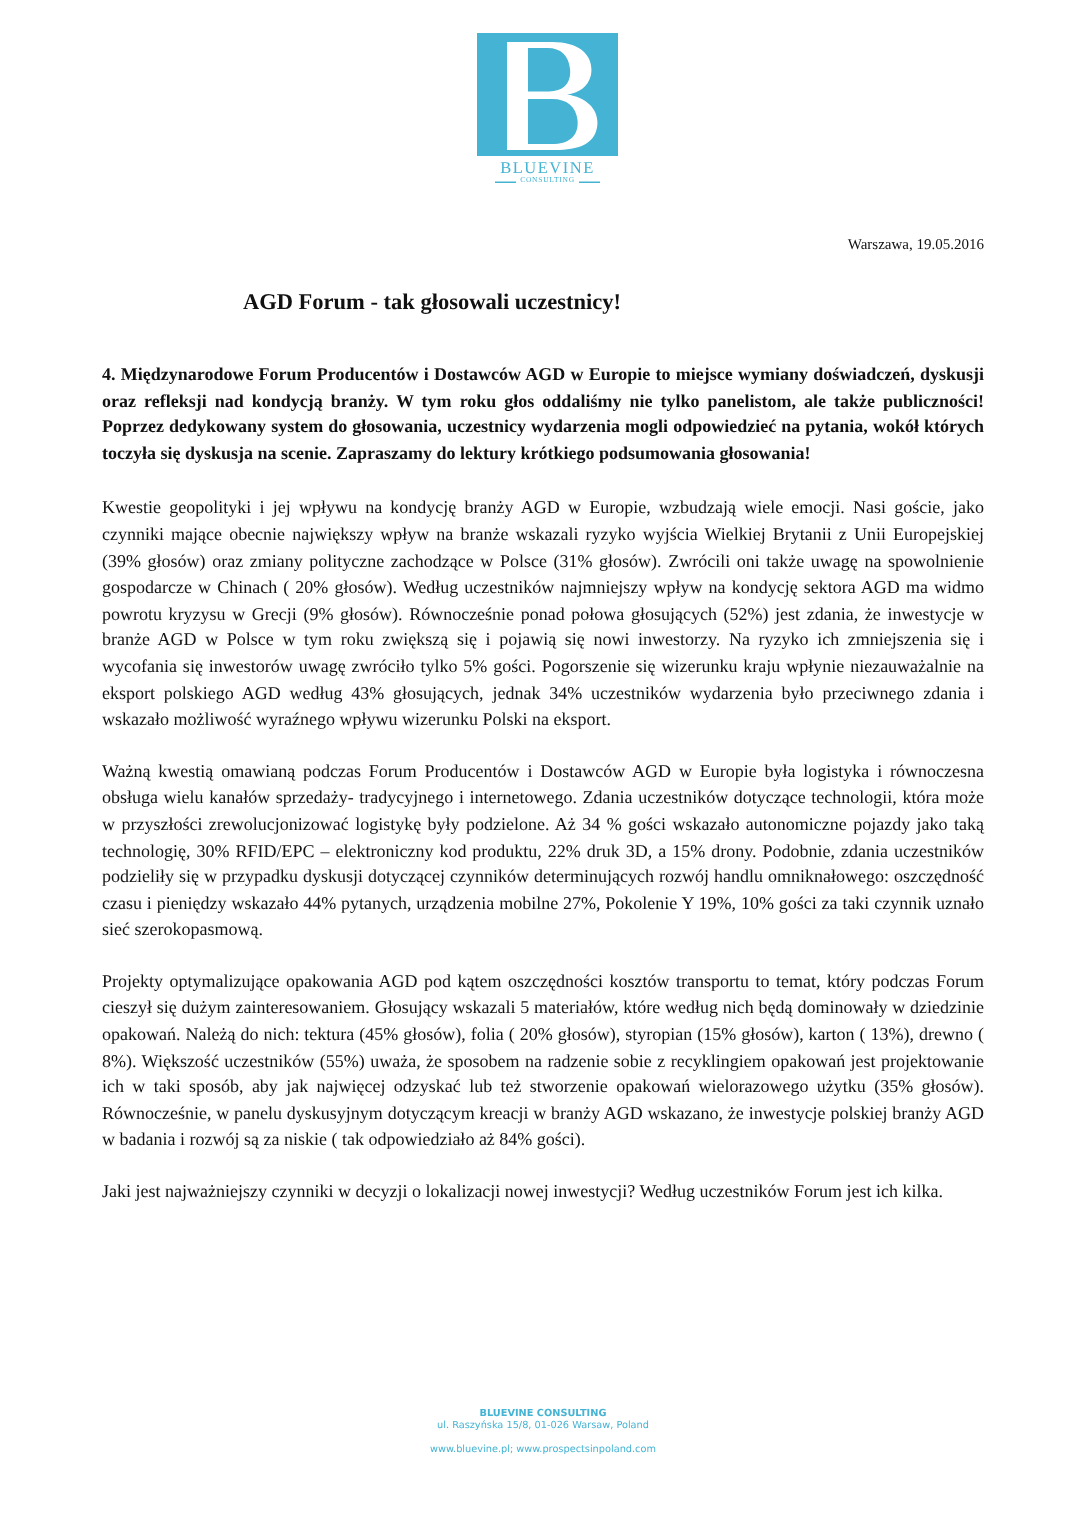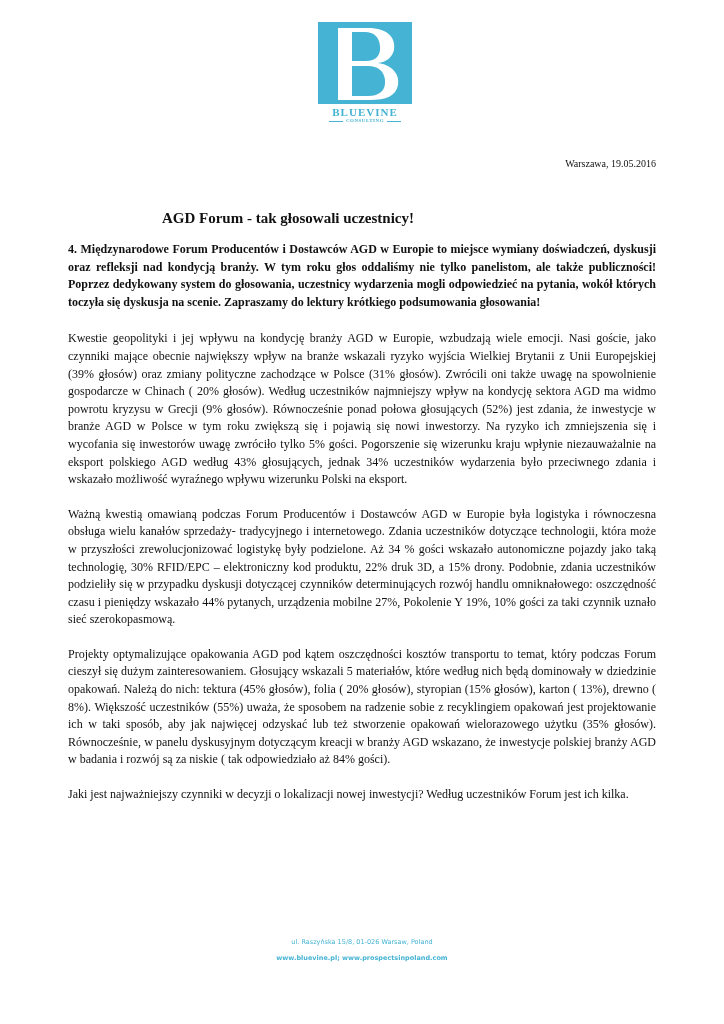--- a/index.html
+++ b/index.html
@@ -16,21 +16,20 @@
       color: #111111;
     }
     .logo {
       position: absolute;
       left: 318px;
       top: 22px;
       width: 94px;
       display: flex;
       flex-direction: column;
       align-items: center;
-      font-weight: bold;
     }
     .logo svg { display: block; }
     .logo-name {
       font-family: "Liberation Serif", serif;
       color: #45b3d3;
       font-size: 11px;
       letter-spacing: 1px;
       margin-top: 2px;
       line-height: 12px;
     }
@@ -57,21 +56,20 @@
     }
     .title {
       position: absolute;
       top: 193px;
       left: 0;
       width: 576px;
       text-align: center;
       font-size: 15px;
       font-weight: bold;
       line-height: 18px;
-      margin-top: 16px;
     }
     .content {
       position: absolute;
       left: 68px;
       top: 241px;
       width: 588px;
     }
     .content p {
       margin: 0 0 17px 0;
       font-size: 12px;
@@ -87,21 +85,21 @@
       top: 938px;
       left: 0;
       width: 724px;
       text-align: center;
       font-family: "DejaVu Sans", sans-serif;
       color: #45b3d3;
       font-size: 6.5px;
       line-height: 8px;
     }
     .footer .f-name { font-weight: bold; }
-    .footer .f-web { margin-top: 8px; font-weight: bold; }
+    .footer .f-web { margin-top: 8px; font-weight: normal; }
   </style>
 </head>
 <body>
 
 <div class="logo">
   <svg width="94" height="82" viewBox="0 0 94 82">
     <rect x="0" y="0" width="94" height="82" fill="#45b3d3"></rect>
     <path d="M20 6 L50 6 C70 6 78 16 76 28 C74 36 68 40 60 41 C74 43 82 52 80 63 C78 74 68 78 52 78 L20 78 Z
              M34 10 L34 39 L48 39 C58 39 63 33 62 24 C61 15 56 10 47 10 Z
              M34 44 L34 74 L50 74 C62 74 68 68 67 58 C66 49 60 44 50 44 Z" fill="#ffffff" fill-rule="evenodd"></path>
@@ -120,15 +118,16 @@
 
 <div class="content">
   <p class="lead">4. Międzynarodowe Forum Producentów i Dostawców AGD w Europie to miejsce wymiany doświadczeń, dyskusji oraz refleksji nad kondycją branży. W tym roku głos oddaliśmy nie tylko panelistom, ale także publiczności! Poprzez dedykowany system do głosowania, uczestnicy wydarzenia mogli odpowiedzieć na pytania, wokół których toczyła się dyskusja na scenie. Zapraszamy do lektury krótkiego podsumowania głosowania!</p>
   <p>Kwestie geopolityki i jej wpływu na kondycję branży AGD w Europie, wzbudzają wiele emocji. Nasi goście, jako czynniki mające obecnie największy wpływ na branże wskazali ryzyko wyjścia Wielkiej Brytanii z Unii Europejskiej (39% głosów) oraz zmiany polityczne zachodzące w Polsce (31% głosów). Zwrócili oni także uwagę na spowolnienie gospodarcze w Chinach ( 20% głosów). Według uczestników najmniejszy wpływ na kondycję sektora AGD ma widmo powrotu kryzysu w Grecji (9% głosów). Równocześnie ponad połowa głosujących (52%) jest zdania, że inwestycje w branże AGD w Polsce w tym roku zwiększą się i pojawią się nowi inwestorzy. Na ryzyko ich zmniejszenia się i wycofania się inwestorów uwagę zwróciło tylko 5% gości. Pogorszenie się wizerunku kraju wpłynie niezauważalnie na eksport polskiego AGD według 43% głosujących, jednak 34% uczestników wydarzenia było przeciwnego zdania i wskazało możliwość wyraźnego wpływu wizerunku Polski na eksport.</p>
   <p>Ważną kwestią omawianą podczas Forum Producentów i Dostawców AGD w Europie była logistyka i równoczesna obsługa wielu kanałów sprzedaży- tradycyjnego i internetowego. Zdania uczestników dotyczące technologii, która może w przyszłości zrewolucjonizować logistykę były podzielone. Aż 34 % gości wskazało autonomiczne pojazdy jako taką technologię, 30% RFID/EPC – elektroniczny kod produktu, 22% druk 3D, a 15% drony. Podobnie, zdania uczestników podzieliły się w przypadku dyskusji dotyczącej czynników determinujących rozwój handlu omniknałowego: oszczędność czasu i pieniędzy wskazało 44% pytanych, urządzenia mobilne 27%, Pokolenie Y 19%, 10% gości za taki czynnik uznało sieć szerokopasmową.</p>
   <p>Projekty optymalizujące opakowania AGD pod kątem oszczędności kosztów transportu to temat, który podczas Forum cieszył się dużym zainteresowaniem. Głosujący wskazali 5 materiałów, które według nich będą dominowały w dziedzinie opakowań. Należą do nich: tektura (45% głosów), folia ( 20% głosów), styropian (15% głosów), karton ( 13%), drewno ( 8%). Większość uczestników (55%) uważa, że sposobem na radzenie sobie z recyklingiem opakowań jest projektowanie ich w taki sposób, aby jak najwięcej odzyskać lub też stworzenie opakowań wielorazowego użytku (35% głosów). Równocześnie, w panelu dyskusyjnym dotyczącym kreacji w branży AGD wskazano, że inwestycje polskiej branży AGD w badania i rozwój są za niskie ( tak odpowiedziało aż 84% gości).</p>
   <p>Jaki jest najważniejszy czynniki w decyzji o lokalizacji nowej inwestycji? Według uczestników Forum jest ich kilka.</p>
 </div>
 
 <div class="footer">
+  <div class="f-name">BLUEVINE CONSULTING</div>
   <div>ul. Raszyńska 15/8, 01-026 Warsaw, Poland</div>
   <div class="f-web">www.bluevine.pl; www.prospectsinpoland.com</div>
 </div>
 
 </body></html>

